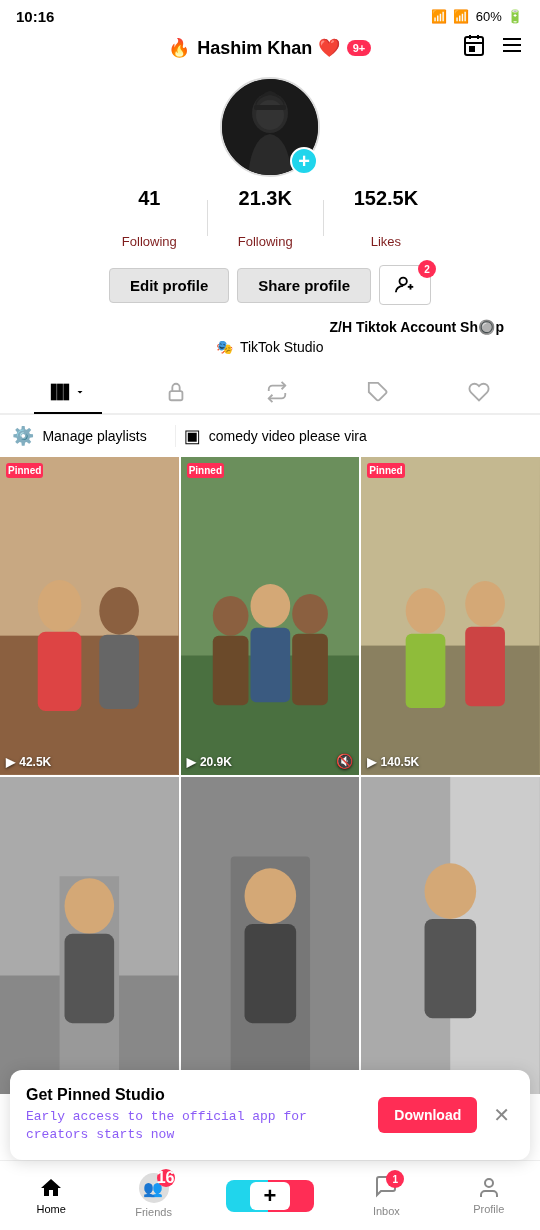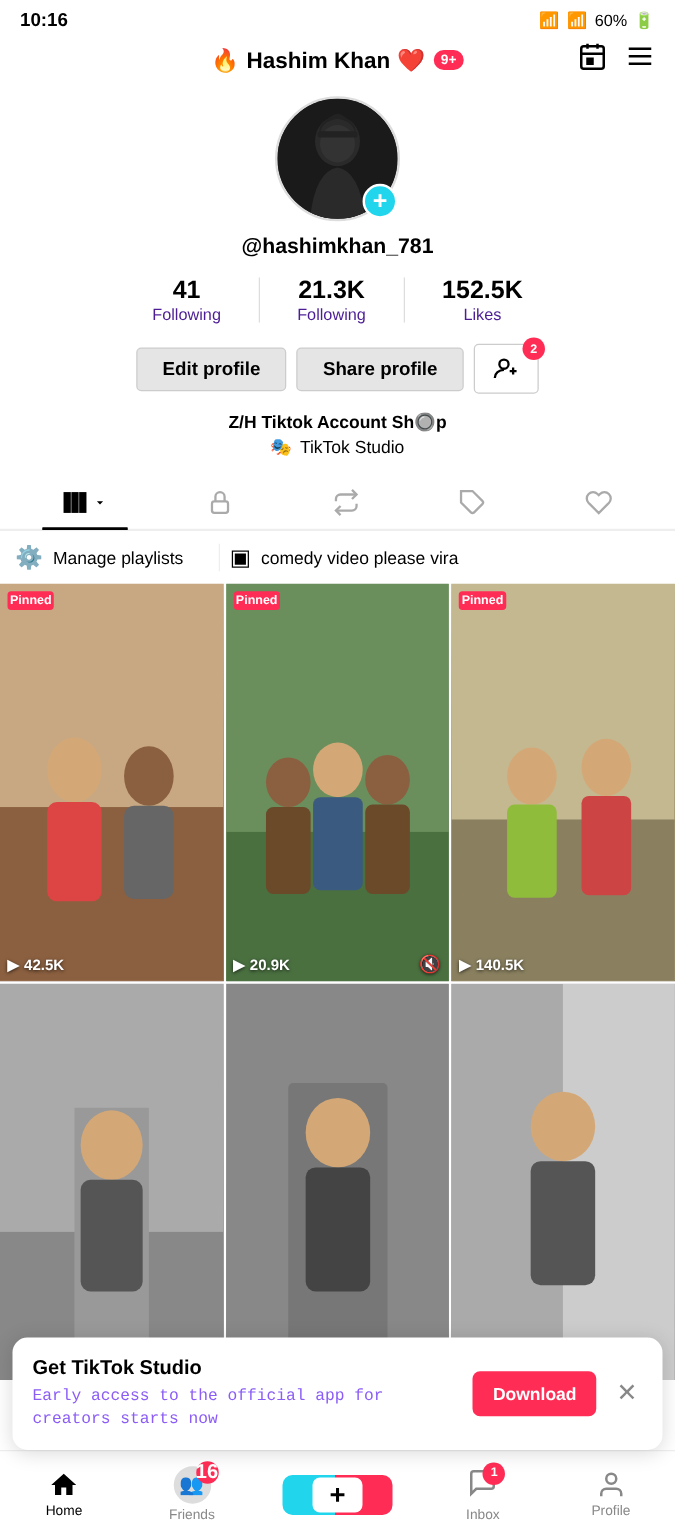--- a/index.html
+++ b/index.html
@@ -121,21 +121,22 @@
       align-items: center;
       padding: 0 30px;
     }
     .stat-value {
       font-size: 20px;
       font-weight: 700;
       color: #000;
     }
     .stat-label {
       font-size: 13px;
-      color: #4c1d95;
+      color: #7f1d1d;
+      margin-top: 24px;
     }
     .stat-divider {
       width: 1px;
       height: 36px;
       background: #ddd;
     }
 
     
     .action-row {
       display: flex;
@@ -176,21 +177,21 @@
       width: 18px;
       height: 18px;
       display: flex;
       align-items: center;
       justify-content: center;
     }
 
     
     .bio-section {
       width: 100%;
-      text-align: center;
+      text-align: right;
       padding: 0 20px;
       margin-bottom: 6px;
     }
     .bio-text {
       font-size: 14px;
       font-weight: 700;
       color: #000;
       margin-bottom: 4px;
     }
     .bio-studio {
@@ -480,21 +481,20 @@
         <ellipse cx="48" cy="34" rx="18" ry="20" fill="#2a2a2a"></ellipse>
         <path d="M26 96 Q30 58 48 55 Q66 58 70 96Z" fill="#2a2a2a"></path>
         <ellipse cx="48" cy="36" rx="14" ry="15" fill="#333"></ellipse>
         <path d="M34 28 Q35 18 48 16 Q61 18 62 28 Q64 22 58 18 Q52 12 48 12 Q44 12 38 18 Q32 22 34 28Z" fill="#222"></path>
         <rect x="32" y="26" width="32" height="5" rx="2" fill="#222"></rect>
       </svg>
     </div>
     <div class="add-btn">+</div>
   </div>
 
-  <div class="username">@hashimkhan_781</div>
 
   <div class="stats-row">
     <div class="stat-item">
       <span class="stat-value">41</span>
       <span class="stat-label">Following</span>
     </div>
     <div class="stat-divider"></div>
     <div class="stat-item">
       <span class="stat-value">21.3K</span>
       <span class="stat-label">Following</span>
@@ -674,21 +674,21 @@
         <ellipse cx="90" cy="115" rx="26" ry="28" fill="#d4a876"></ellipse>
         <rect x="64" y="143" width="52" height="100" rx="8" fill="#555"></rect>
       </svg>
     </div>
   </div>
 
 </div>
 
 <div class="studio-banner">
   <div class="banner-text-block">
-    <div class="banner-title">Get TikTok Studio</div>
+    <div class="banner-title">Get Pinned Studio</div>
     <div class="banner-subtitle">Early access to the official app for creators starts now</div>
   </div>
   <button class="btn-download">Download</button>
   <span class="banner-close">✕</span>
 </div>
 
 <div class="bottom-nav">
   <div class="nav-item">
     <svg class="nav-icon active" width="24" height="24" viewBox="0 0 24 24" fill="#000">
       <path d="M10 20v-6h4v6h5v-8h3L12 3 2 12h3v8z"></path>

